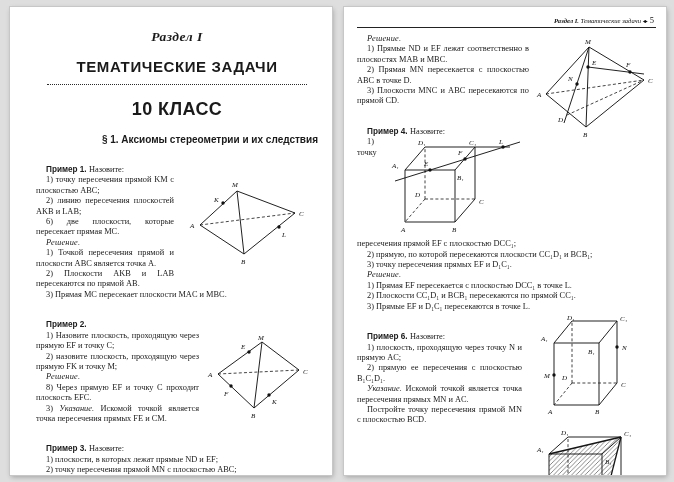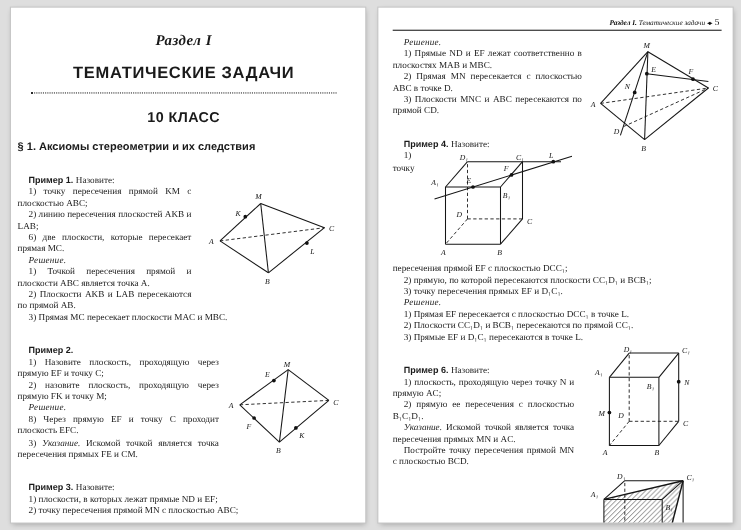--- a/index.html
+++ b/index.html
@@ -9,41 +9,41 @@
     font-family:"Liberation Serif","DejaVu Serif",serif;
     color:#1a1a1a;
     position:relative;
     overflow:hidden;
   }
   .page{
     position:absolute;top:7px;height:468px;background:#ffffff;
     box-shadow:0 0 0 1px #c7c7c7,1px 2px 5px rgba(0,0,0,.28);
     box-sizing:border-box;overflow:hidden;
   }
-  .page-left{left:10px;width:322px;padding:12px 14px 8px 6px;}
+  .page-left{left:10px;width:322px;padding:12px 14px 8px 26px;}
   .page-right{left:344px;width:322px;padding:8px 10px 8px 13px;}
 
   
   .section-label{
     text-align:center;font-style:italic;font-weight:bold;
     font-size:13.5px;margin:10px 0 13px 0;letter-spacing:.5px;
   }
   .book-title{
     text-align:center;font-family:"Liberation Sans","DejaVu Sans",sans-serif;
     font-weight:bold;font-size:15px;letter-spacing:.6px;margin:0 0 9px 0;
   }
   .dotted-rule{
     border:0;border-bottom:1.5px dotted #2a2a2a;width:92%;margin:0 auto 14px auto;height:0;
   }
   .grade-heading{
     text-align:center;font-family:"Liberation Sans","DejaVu Sans",sans-serif;
-    font-weight:bold;font-size:13px;margin:0 0 14px 0;letter-spacing:.4px;
+    font-weight:bold;font-size:18px;margin:0 0 14px 0;letter-spacing:.4px;
   }
   .para-heading{
-    text-align:left;font-family:"Liberation Sans","DejaVu Sans",sans-serif;
+    text-align:right;font-family:"Liberation Sans","DejaVu Sans",sans-serif;
     font-weight:bold;font-size:10px;margin:0 0 7px 0;
   }
 
   
   .running-head{
     text-align:right;font-size:6.6px;color:#111;
     padding-right:2px;white-space:nowrap;
   }
   .running-head .rh-b{font-style:italic;font-weight:bold;}
   .running-head .rh-r{font-style:italic;}

